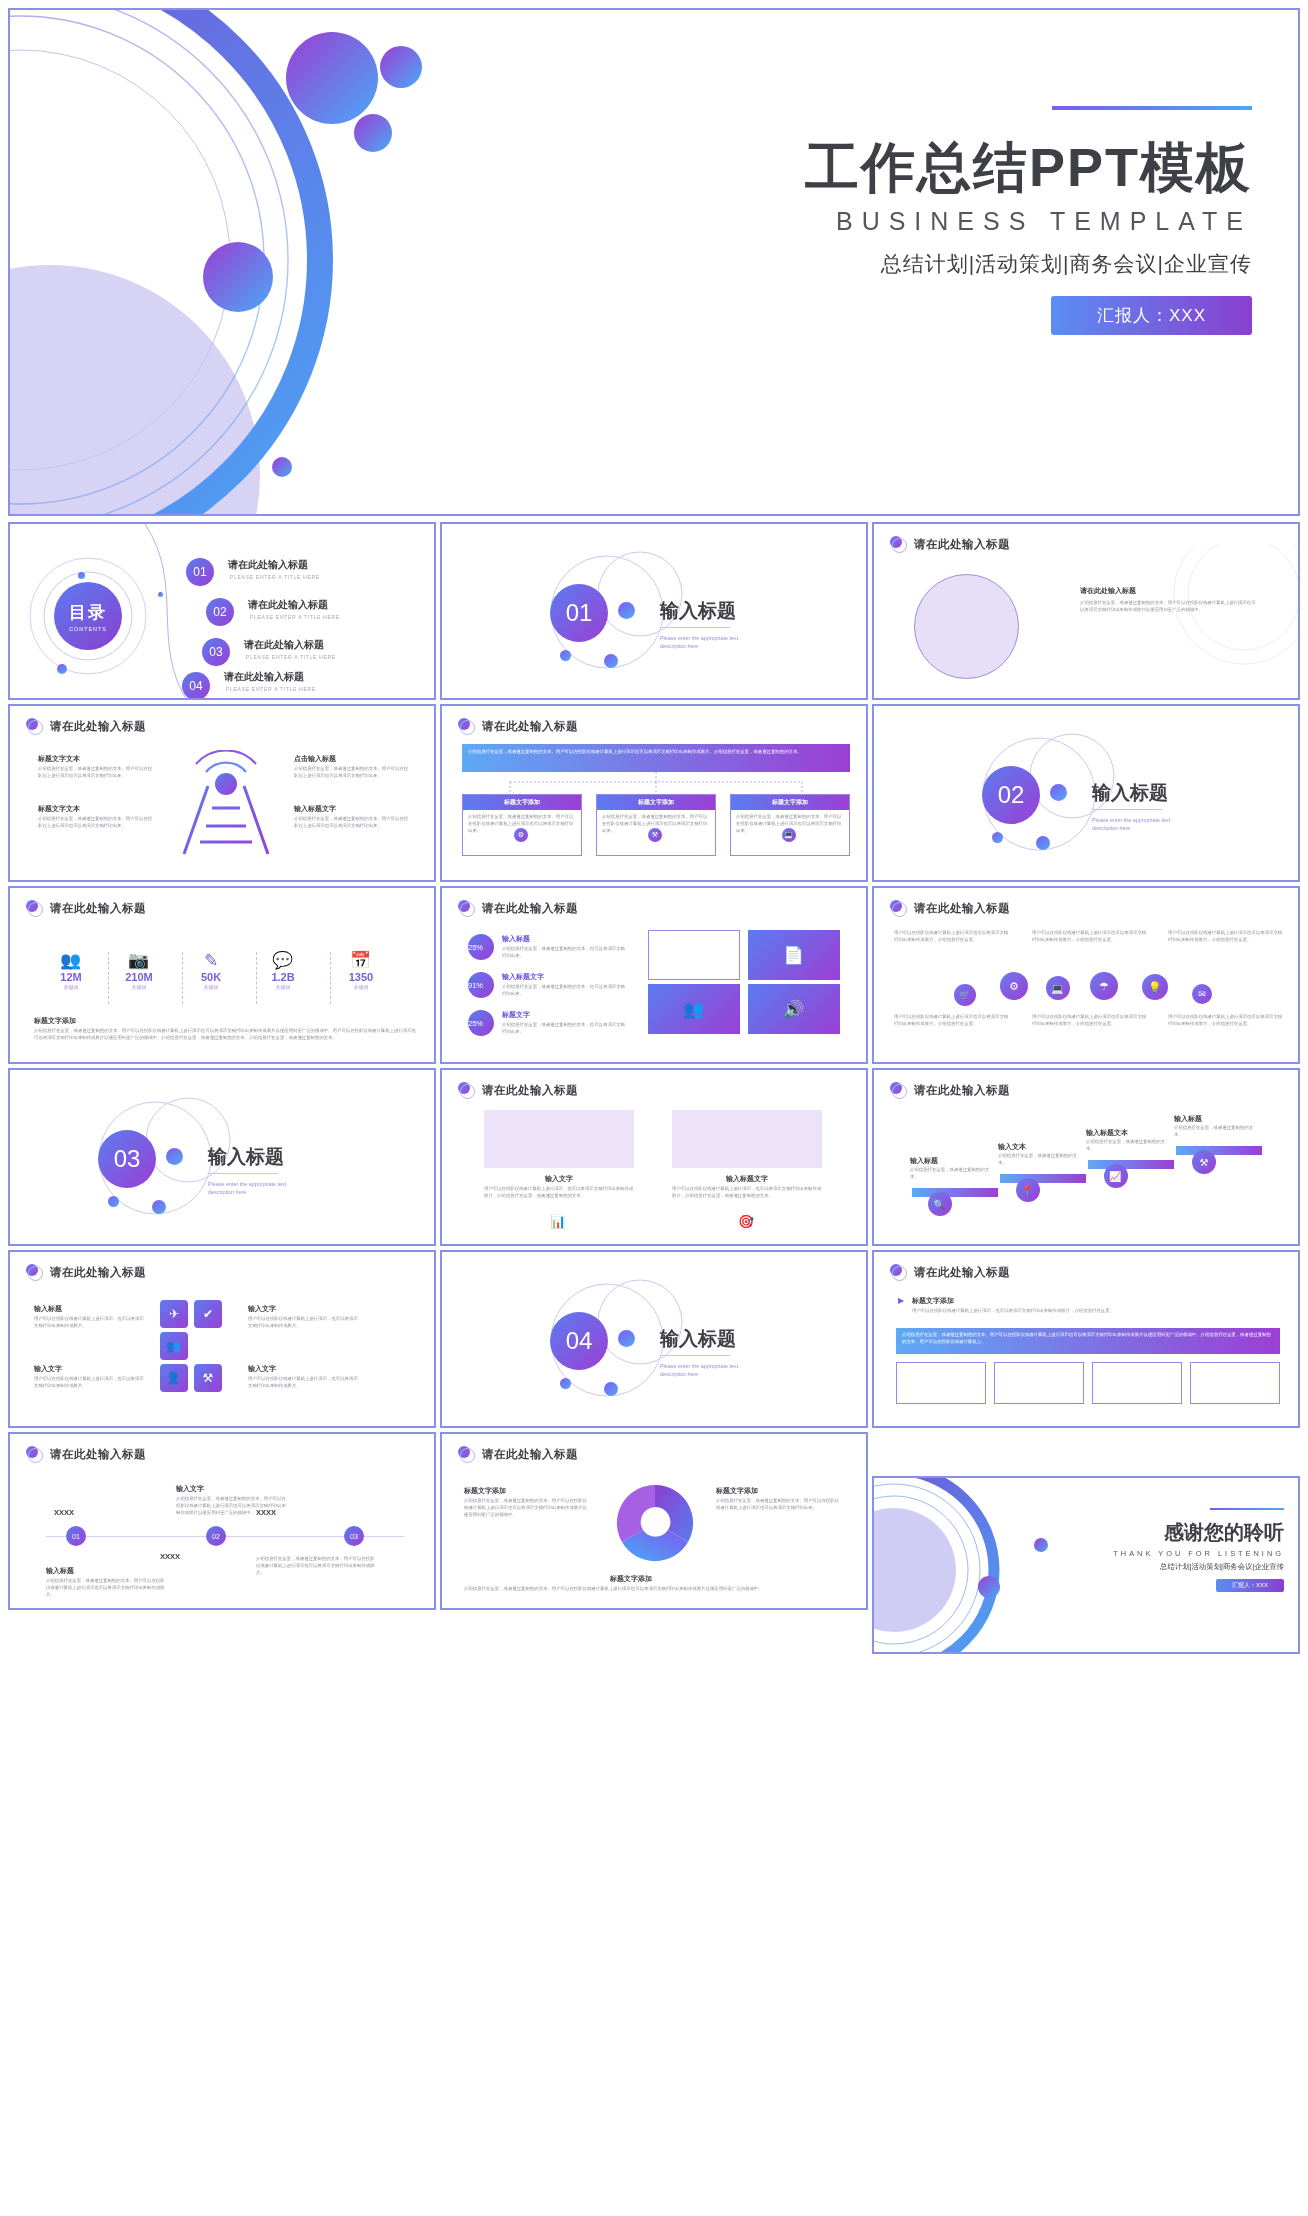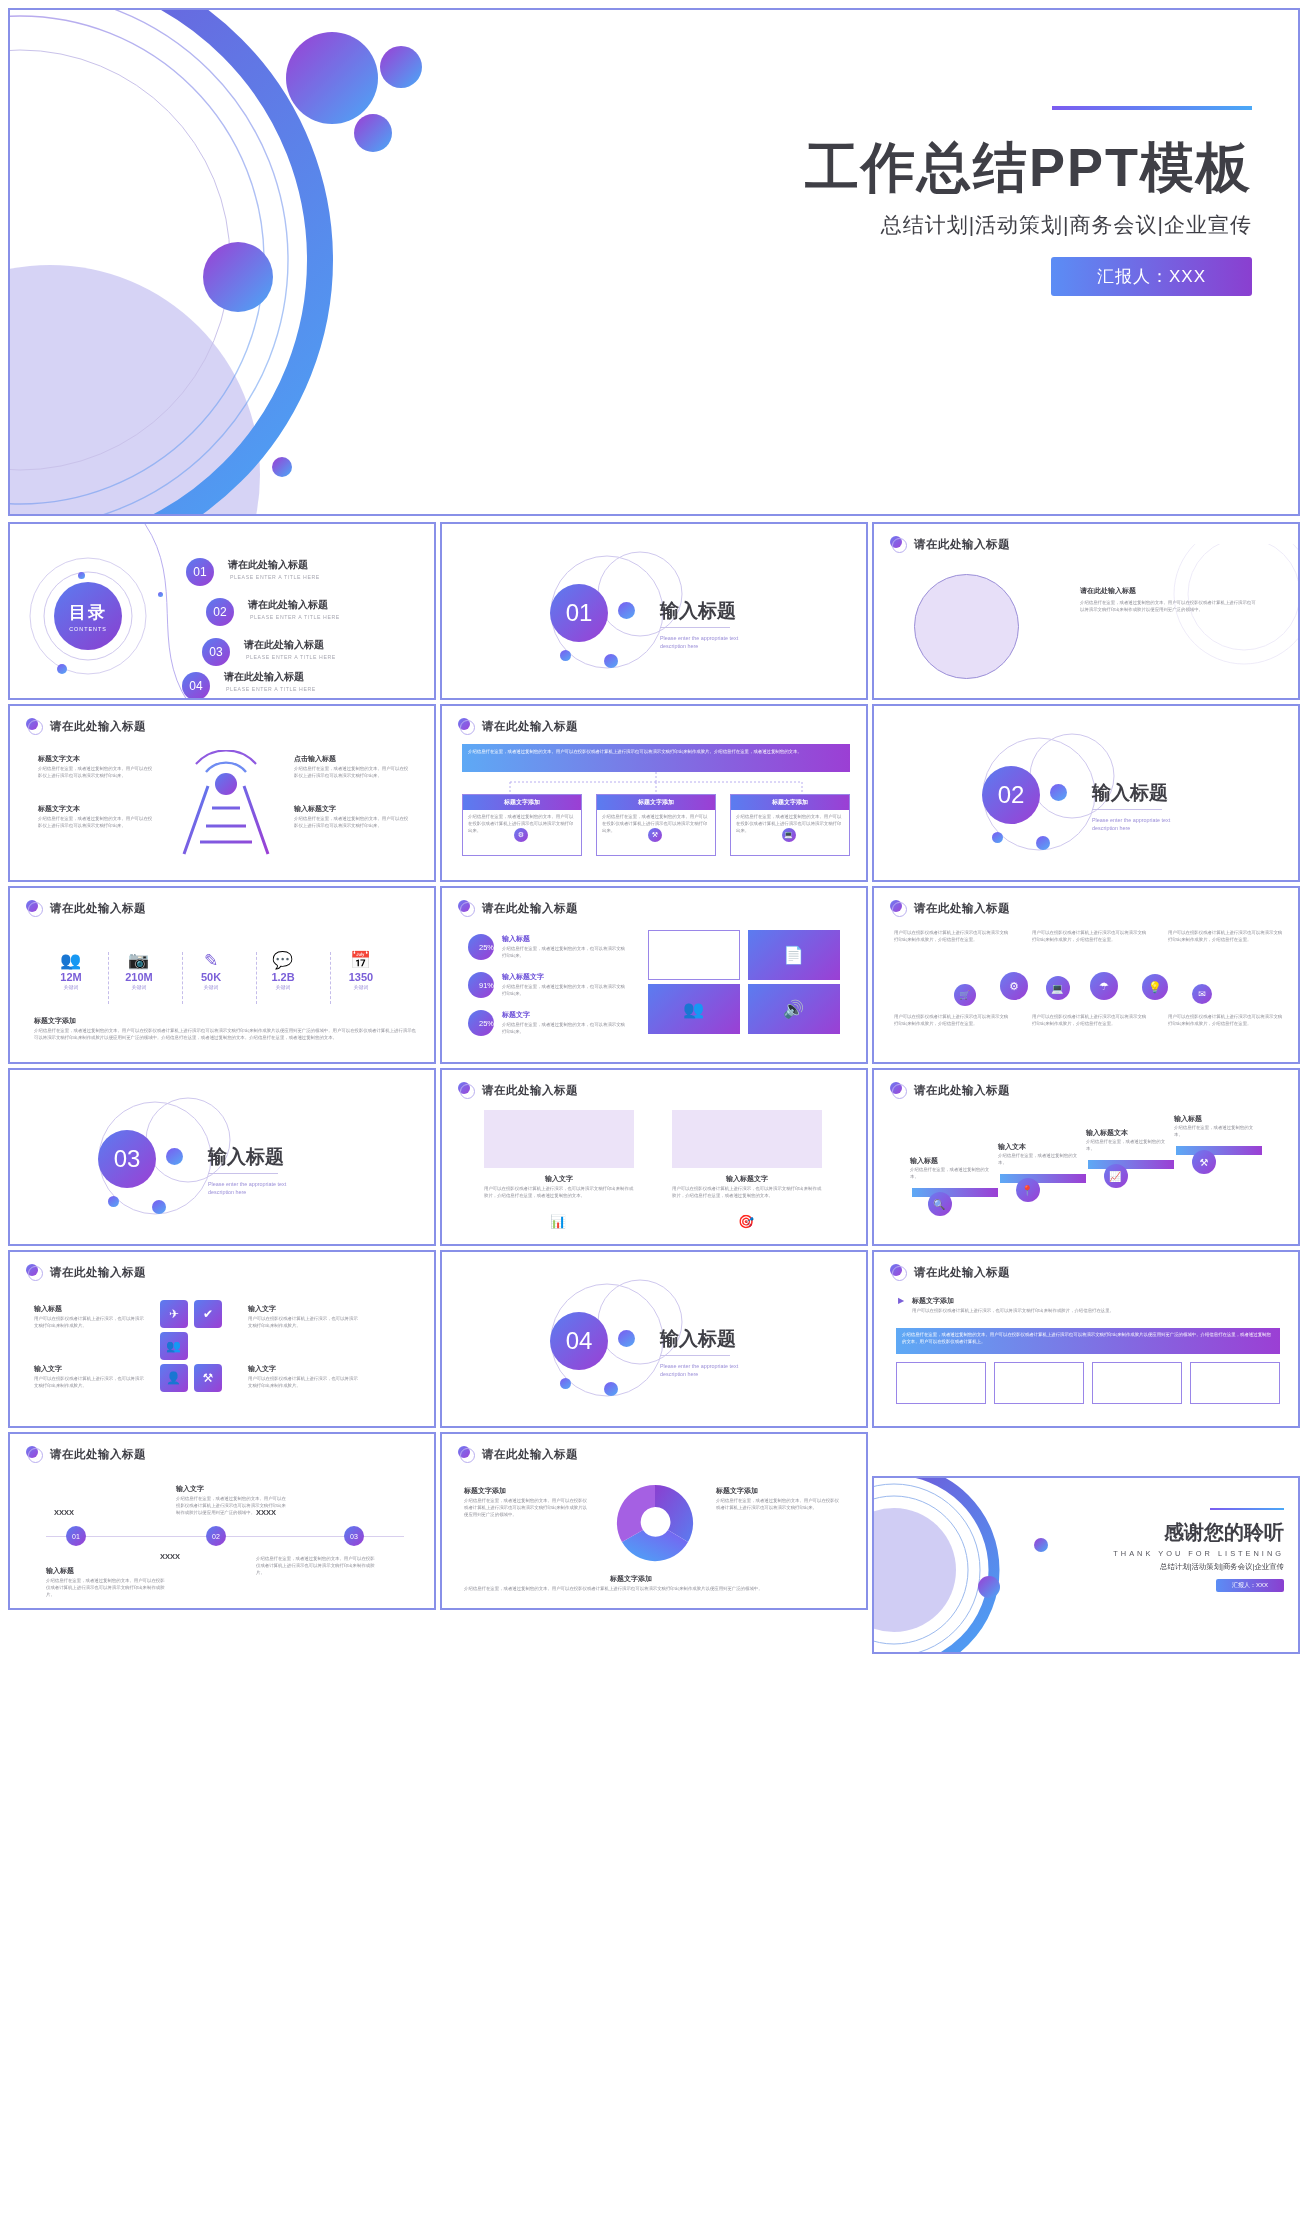--- a/index.html
+++ b/index.html
@@ -73,21 +73,21 @@
 
   
   .stat { position:absolute; text-align:center; width:58px; }
   .stat .v { font-size:11px; color:#7a5fd8; font-weight:bold; }
   .stat .l { font-size:5px; color:#9b8fd8; margin-top:1px;}
   .vsep { position:absolute; width:1px; border-left:1px dashed #c5bdea; }
 
   
   .pc { position:absolute; width:26px; height:26px; border-radius:50%;
         background:linear-gradient(135deg,#5b7cf0,#9b3fd4); color:#fff; font-size:7.5px;
-        display:flex; align-items:center; justify-content:flex-end;}
+        display:flex; align-items:center; justify-content:flex-start;}
 
   
   .ic { position:absolute; border-radius:50%; background:linear-gradient(135deg,#6b7cf0,#9b3fd4);
         display:flex; align-items:center; justify-content:center; color:#fff;}
 
   .chip { position:absolute; background:linear-gradient(135deg,#5b7cf0,#9b3fd4); border-radius:4px;
           display:flex; align-items:center; justify-content:center; color:#fff;}
 
   .lilac { position:absolute; background:#ece3f8; }
   .tl-line { position:absolute; height:1px; background:#d8cfee; }
@@ -133,20 +133,21 @@
 
   <div class="dot grad-purpleblue" style="left:276px; top:22px; width:92px; height:92px;"></div>
   <div class="dot grad-purpleblue" style="left:370px; top:36px; width:42px; height:42px;"></div>
   <div class="dot grad-purpleblue" style="left:344px; top:104px; width:38px; height:38px;"></div>
   <div class="dot grad-purpleblue" style="left:193px; top:232px; width:70px; height:70px;"></div>
   <div class="dot grad-purpleblue" style="left:262px; top:447px; width:20px; height:20px;"></div>
 
   <div class="hero-right">
     <div class="hero-rule"></div>
     <div class="hero-title">工作总结PPT模板</div>
+    <div class="hero-sub">BUSINESS TEMPLATE</div>
     <div class="hero-desc">总结计划|活动策划|商务会议|企业宣传</div>
     <div class="hero-btn">汇报人：XXX</div>
   </div>
 </div>
 
 <div class="slide g" style="left:8px; top:522px;">
   <svg width="428" height="178" style="position:absolute;left:0;top:0;">
     <path d="M135 0 C 175 60, 140 120, 178 178" fill="none" stroke="#b9aef0" stroke-width="1"></path>
     <circle cx="78" cy="92" r="58" fill="none" stroke="#d6d0f0" stroke-width="1"></circle>
     <circle cx="78" cy="92" r="44" fill="none" stroke="#cfc8ee" stroke-width="1"></circle>

